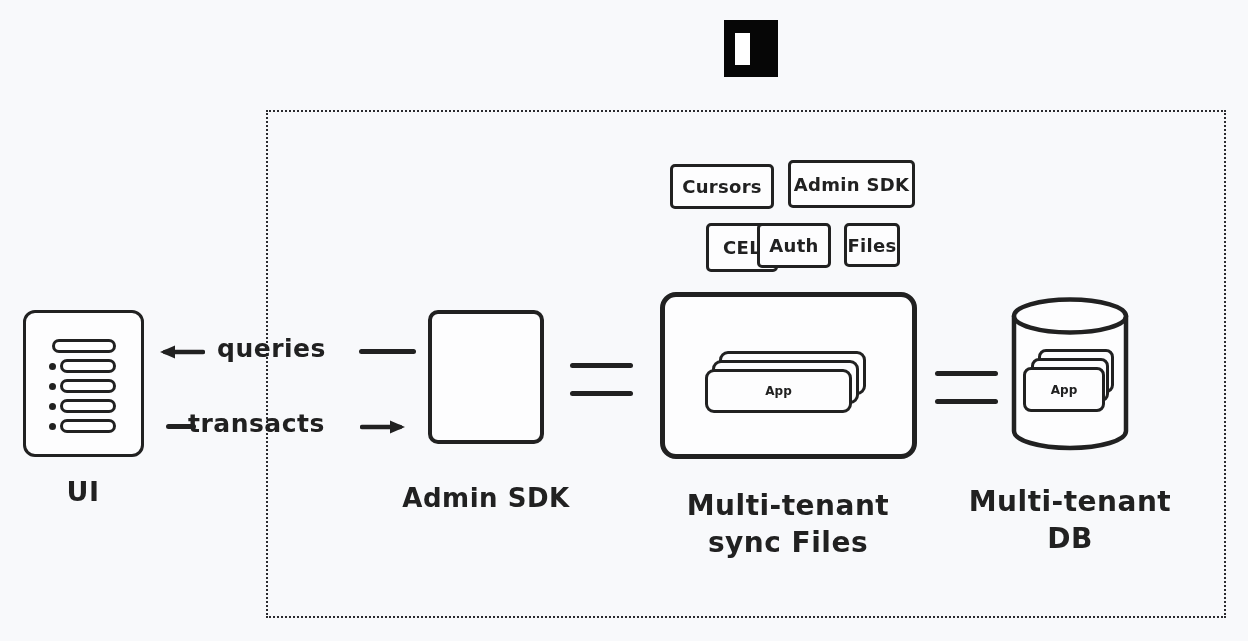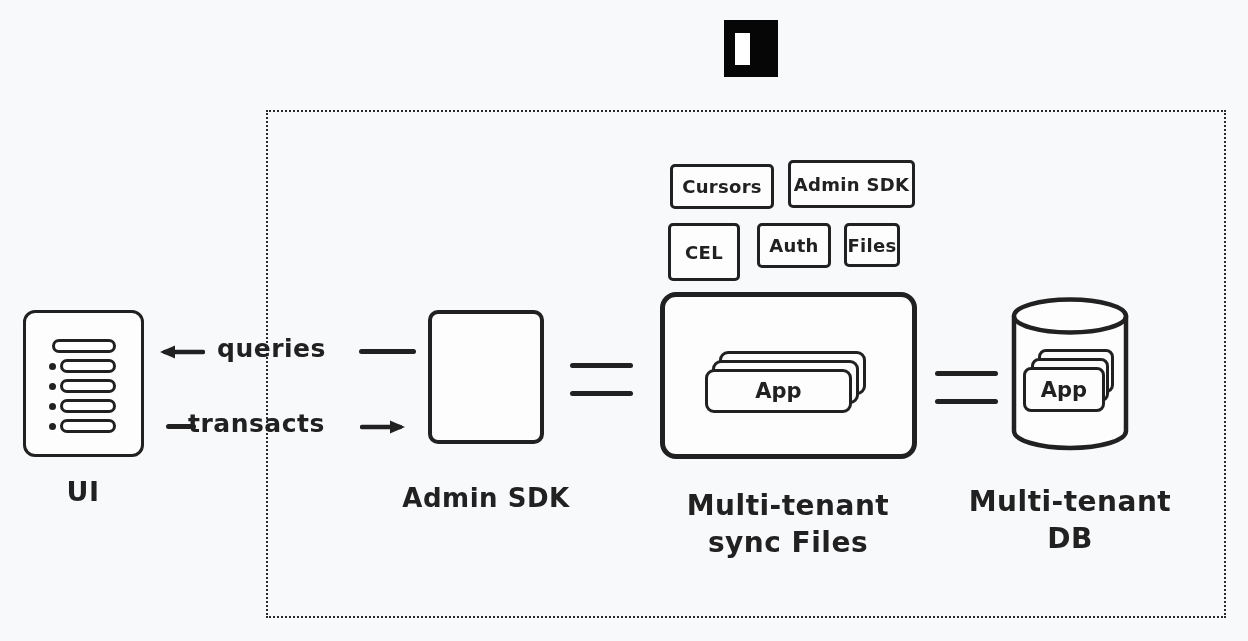--- a/index.html
+++ b/index.html
@@ -66,28 +66,28 @@
   
   .eq{position:absolute;width:63px;height:5px;background:#212121;border-radius:3px;}
   
   .badge{
     position:absolute;background:#fdfdfe;border:3px solid #212121;border-radius:5px;
     box-sizing:border-box;display:flex;align-items:center;justify-content:center;
     font-weight:bold;font-size:18px;color:#212121;letter-spacing:0.3px;
   }
   .badge-cursors{left:670px;top:164px;width:104px;height:45px;}
   .badge-admin{left:788px;top:160px;width:127px;height:48px;}
-  .badge-cel{left:668px;top:223px;width:72px;height:58px;}
+  .badge-cel{left:706px;top:223px;width:72px;height:49px;}
   .badge-auth{left:757px;top:223px;width:74px;height:45px;}
   .badge-files{left:844px;top:223px;width:56px;height:44px;}
   
   .card{
     position:absolute;background:#fdfdfe;border:3.5px solid #212121;border-radius:9px;
     box-sizing:border-box;display:flex;align-items:center;justify-content:center;
-    font-weight:bold;font-size:21px;color:#212121;
+    font-weight:bold;font-size:12px;color:#212121;
   }
   .srv-card{width:147px;height:44px;}
   .srv-back{left:54px;top:54px;z-index:1;}
   .srv-mid{left:47px;top:63px;z-index:2;}
   .srv-front{left:40px;top:72px;z-index:3;}
   
   .db-cyl{position:absolute;left:1010px;top:296px;}
   .db-card{border-width:3px;border-radius:8px;}
   .db-back{left:1038px;top:349px;width:76px;height:44px;z-index:4;}
   .db-mid{left:1031px;top:358px;width:78px;height:44px;z-index:5;}

